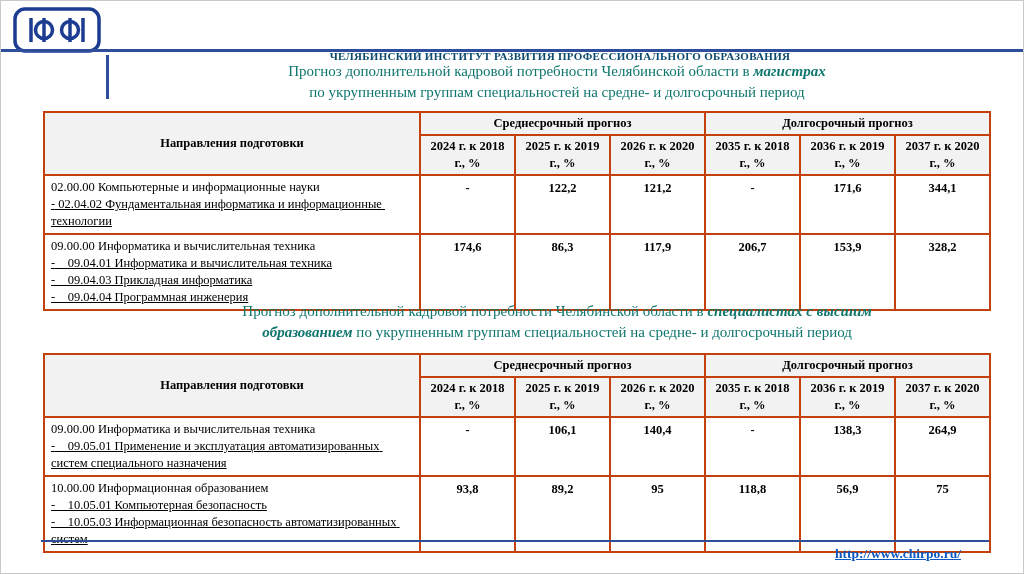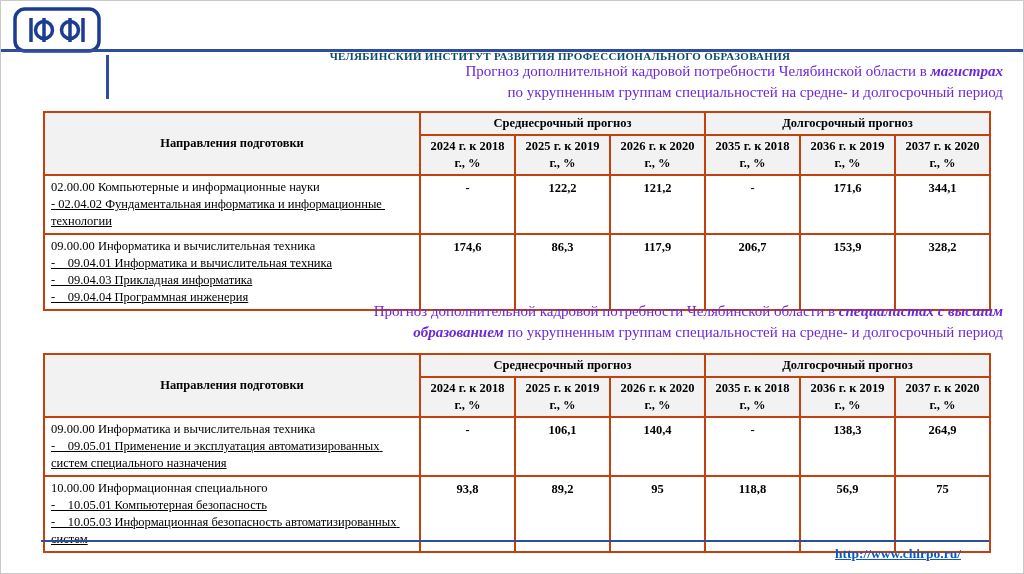--- a/index.html
+++ b/index.html
@@ -20,21 +20,21 @@
   .title {
     position:absolute; left:108px; right:12px; top:13px;
     text-align:center; font-weight:bold; font-size:11px;
     color:#0c4a6e; letter-spacing:0.3px;margin-top:36px;
   }
   .top-rule { position:absolute; left:0; top:48px; width:1024px; height:3px; background:#2e4d9b; }
   .v-rule { position:absolute; left:105px; top:54px; width:3px; height:44px; background:#2e4d9b; }
 
   .subtitle {
     position:absolute; left:110px; right:20px;
-    text-align:right; font-size:15px; line-height:21px; color:#6d28d9;
+    text-align:center; font-size:15px; line-height:21px; color:#0f766e;
   }
   .subtitle1 { top:60px; }
   .subtitle2 { top:300px; }
   .emph { font-weight:bold; font-style:italic; }
 
   .tbl-wrap { position:absolute; left:42px; }
   .tbl1 { top:110px; }
   .tbl2 { top:352px; }
 
   table { border-collapse:collapse; table-layout:fixed; width:946px; }
@@ -175,21 +175,21 @@
           </td>
           <td class="val">-</td>
           <td class="val">106,1</td>
           <td class="val">140,4</td>
           <td class="val">-</td>
           <td class="val">138,3</td>
           <td class="val">264,9</td>
         </tr>
         <tr>
           <td class="name">
-            <div class="row-title">10.00.00 Информационная специального</div>
+            <div class="row-title">10.00.00 Информационная образованием</div>
             <div class="item">-    10.05.01 Компьютерная безопасность</div>
             <div class="item">-    10.05.03 Информационная безопасность автоматизированных систем</div>
           </td>
           <td class="val">93,8</td>
           <td class="val">89,2</td>
           <td class="val">95</td>
           <td class="val">118,8</td>
           <td class="val">56,9</td>
           <td class="val">75</td>
         </tr>

